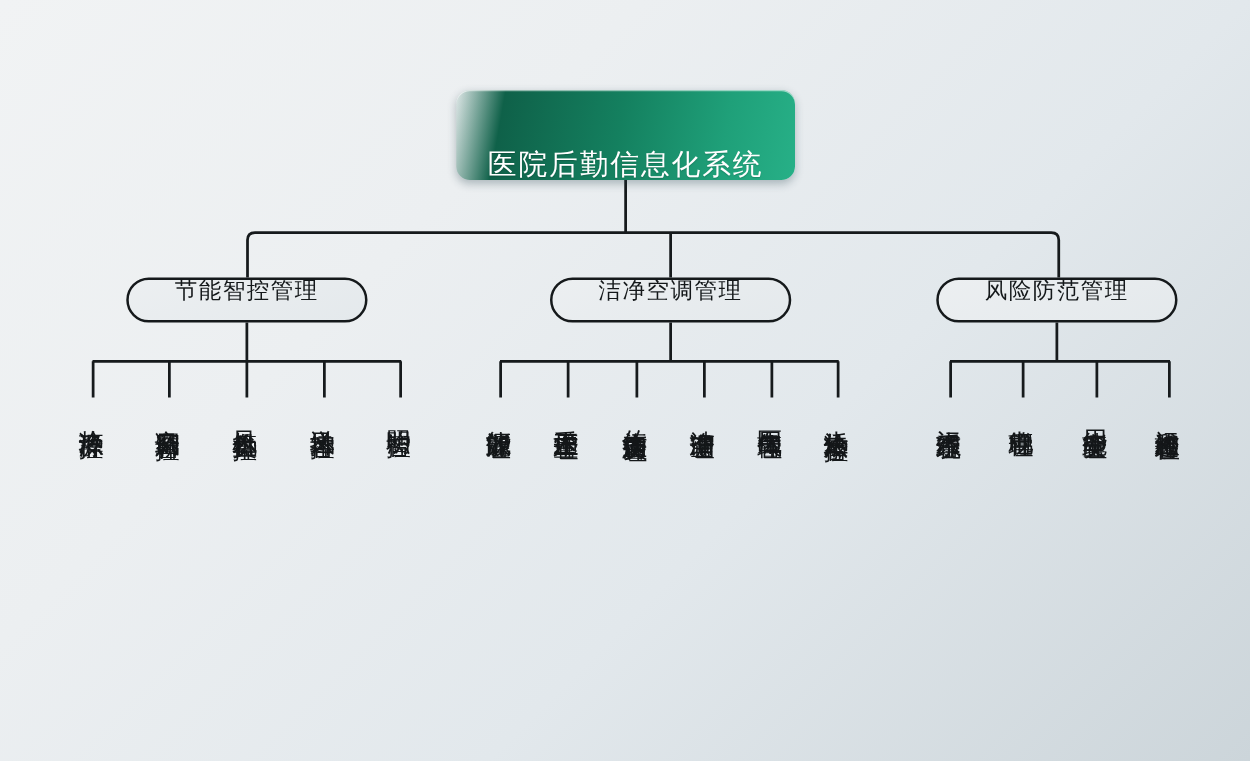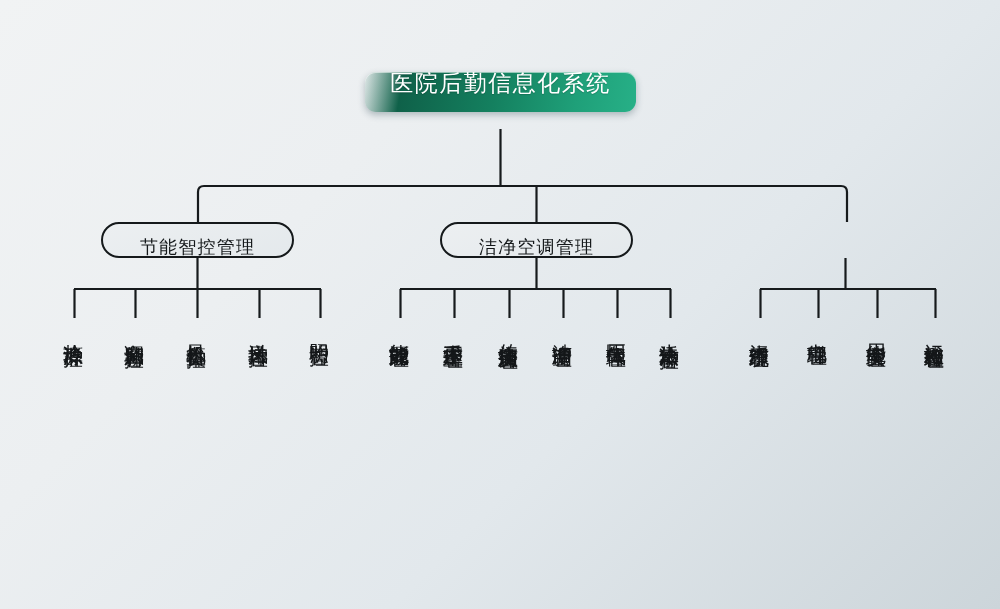--- a/index.html
+++ b/index.html
@@ -34,46 +34,46 @@
     stroke: #161a1c;
     stroke-width: 2.2;
   }
 
   
   .root-node {
     position: absolute;
     left: 365px;
     top: 72px;
     width: 271px;
-    height: 40px;
+    height: 72px;
     border-radius: 11px;
     background: linear-gradient(100deg, #0d5a44 0%, #11695010 0%, #0f6149 14%, #14805f 48%, #1fa079 78%, #27b087 100%);
     box-shadow: 0 3px 7px rgba(30,60,70,0.30), 0 1px 0 rgba(255,255,255,0.55) inset;
     display: flex;
-    align-items: flex-start;
+    align-items: flex-end;
     justify-content: center;
   }
   .root-label {
     color: #ffffff;
     font-size: 23px;
     letter-spacing: 1.5px;
     line-height: 1;
     text-shadow: 0 1px 1px rgba(0,0,0,0.18);
     white-space: nowrap;
   }
 
   
   .branch-node {
     position: absolute;
     height: 36px;
     border: 2.2px solid #15191b;
     border-radius: 18px;
     background: linear-gradient(160deg, #eceff1 0%, #e4e9ec 100%);
     display: flex;
-    align-items: flex-end;
+    align-items: flex-start;
     justify-content: center;
     top: 222px;
   }
   .branch-label {
     font-size: 18px;
     color: #14181a;
     letter-spacing: 1.2px;
     line-height: 1;
     white-space: nowrap;
   }
@@ -140,20 +140,23 @@
   <div class="root-node">
     <span class="root-label">医院后勤信息化系统</span>
   </div>
 
   <div class="branch-node" id="branch-0">
     <span class="branch-label">节能智控管理</span>
   </div>
   <div class="branch-node" id="branch-1">
     <span class="branch-label">洁净空调管理</span>
   </div>
+  <div class="branch-node" id="branch-2">
+    <span class="branch-label">风险防范管理</span>
+  </div>
 
   <div class="leaf" style="left:62px">
     <span class="leaf-label">冷热源群控</span>
   </div>
   <div class="leaf" style="left:123px">
     <span class="leaf-label">空调新风智控</span>
   </div>
   <div class="leaf" style="left:185px">
     <span class="leaf-label">风机盘管集控</span>
   </div>

